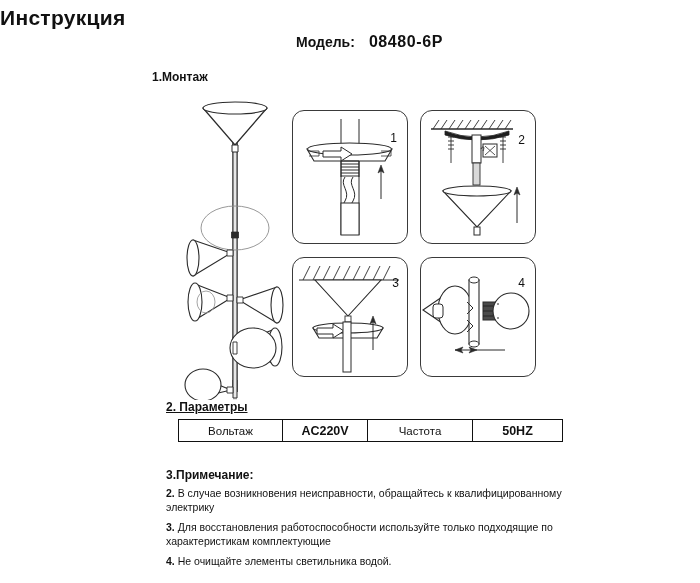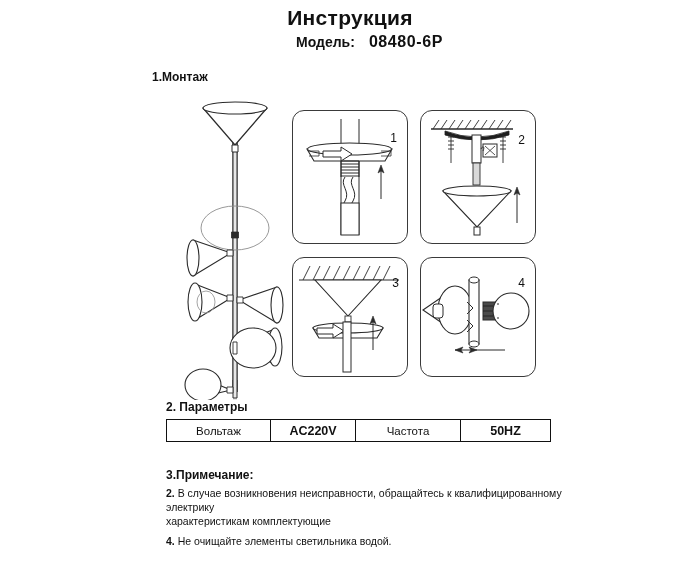--- a/index.html
+++ b/index.html
@@ -15,21 +15,21 @@
     color: #1a1a1a;
     overflow: hidden;
   }
 
   
   .doc-title {
     position: absolute;
     left: 0;
     top: 6px;
     width: 700px;
-    text-align: center;
+    text-align: left;
     font-size: 21px;
     font-weight: bold;
     letter-spacing: 0.3px;
     color: #111;
   }
   .model-row {
     position: absolute;
     left: 296px;
     top: 33px;
     display: flex;
@@ -49,21 +49,21 @@
   }
 
   
   .section-heading {
     position: absolute;
     font-size: 12px;
     font-weight: bold;
     color: #111;
   }
   #sec-montazh { left: 152px; top: 70px; }
-  #sec-params  { left: 166px; top: 400px; }
+  #sec-params  { left: 166px; top: 400px; text-decoration: underline; }
   #sec-notes   { left: 166px; top: 468px; }
 
   
   .product-art {
     position: absolute;
     left: 175px;
     top: 100px;
   }
 
   
@@ -82,21 +82,21 @@
   .panel-num {
     position: absolute;
     font-size: 12px;
     font-weight: normal;
     color: #111;
   }
 
   
   .params-table {
     position: absolute;
-    left: 166px;
+    left: 178px;
     top: 419px;
     width: 364px;
     border-collapse: collapse;
     table-layout: fixed;
   }
   .params-table td {
     border: 1.3px solid #111;
     height: 21px;
     text-align: center;
     vertical-align: middle;
@@ -380,17 +380,20 @@
   </tbody>
 </table>
 
 <div class="section-heading" id="sec-notes">3.Примечание:</div>
 
 <div class="notes">
   <div class="note-line">
     <b>2.</b><span> В случае возникновения неисправности, обращайтесь к квалифицированному</span>
   </div>
   <div class="note-cont">электрику</div>
+  <div class="note-line">
+    <b>3.</b><span> Для восстановления работоспособности используйте только подходящие по</span>
+  </div>
   <div class="note-cont">характеристикам комплектующие</div>
   <div class="note-line">
     <b>4.</b><span> Не очищайте элементы светильника водой.</span>
   </div>
 </div>
 
 </body></html>

